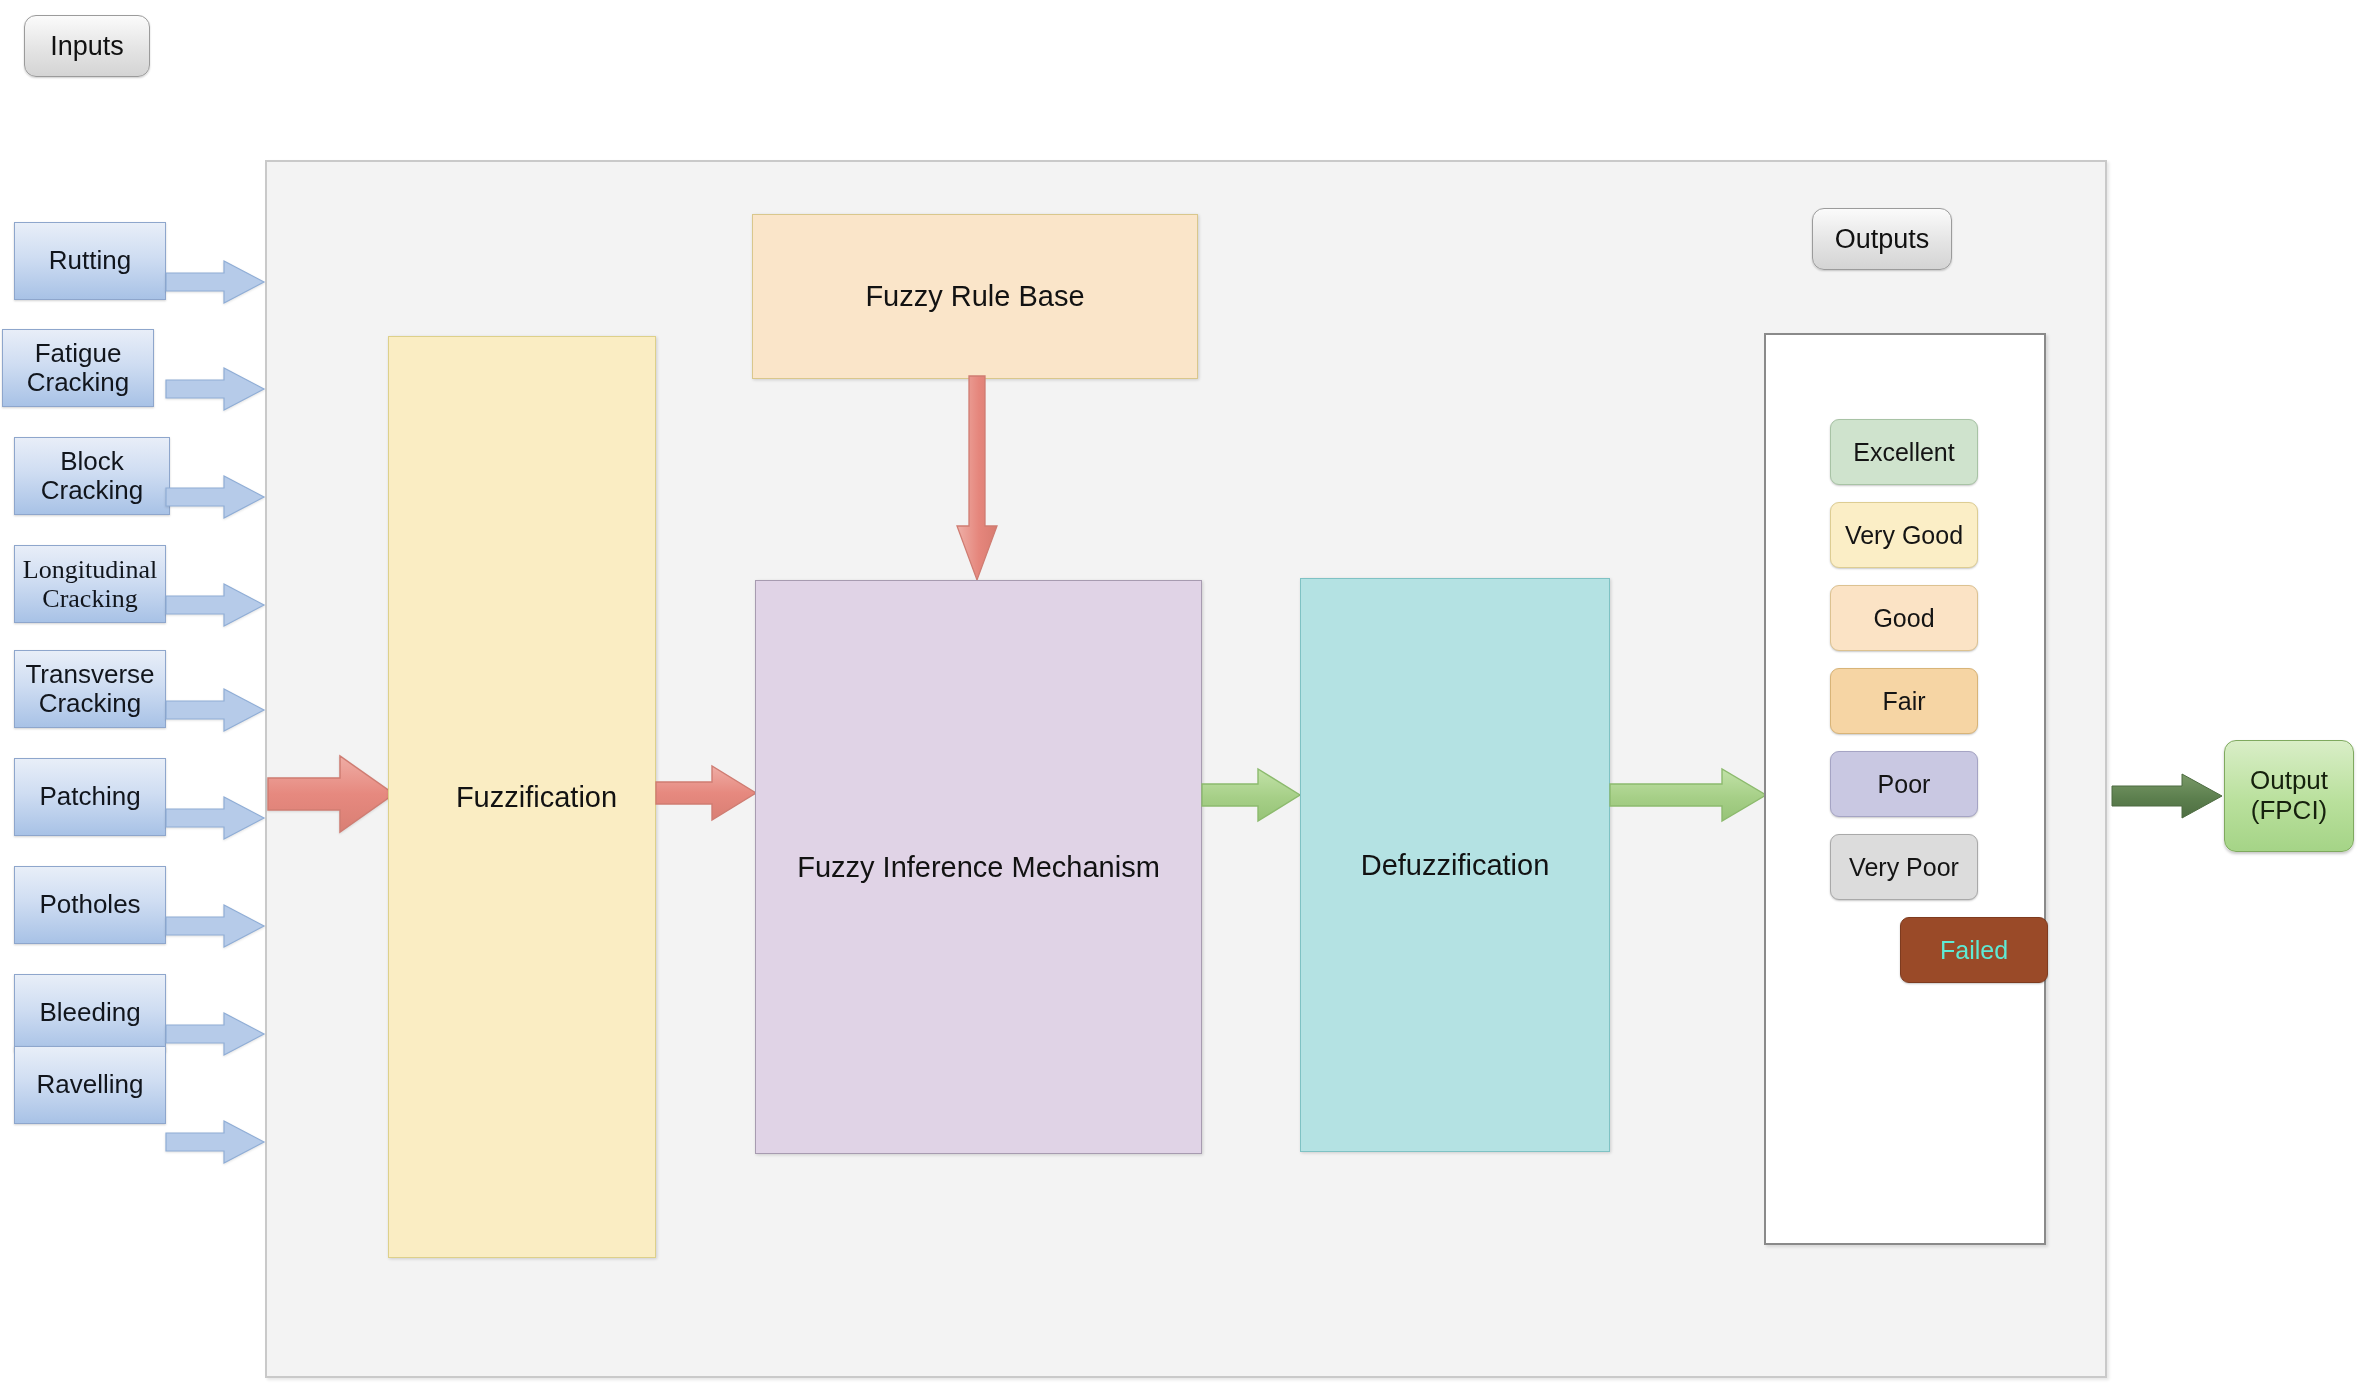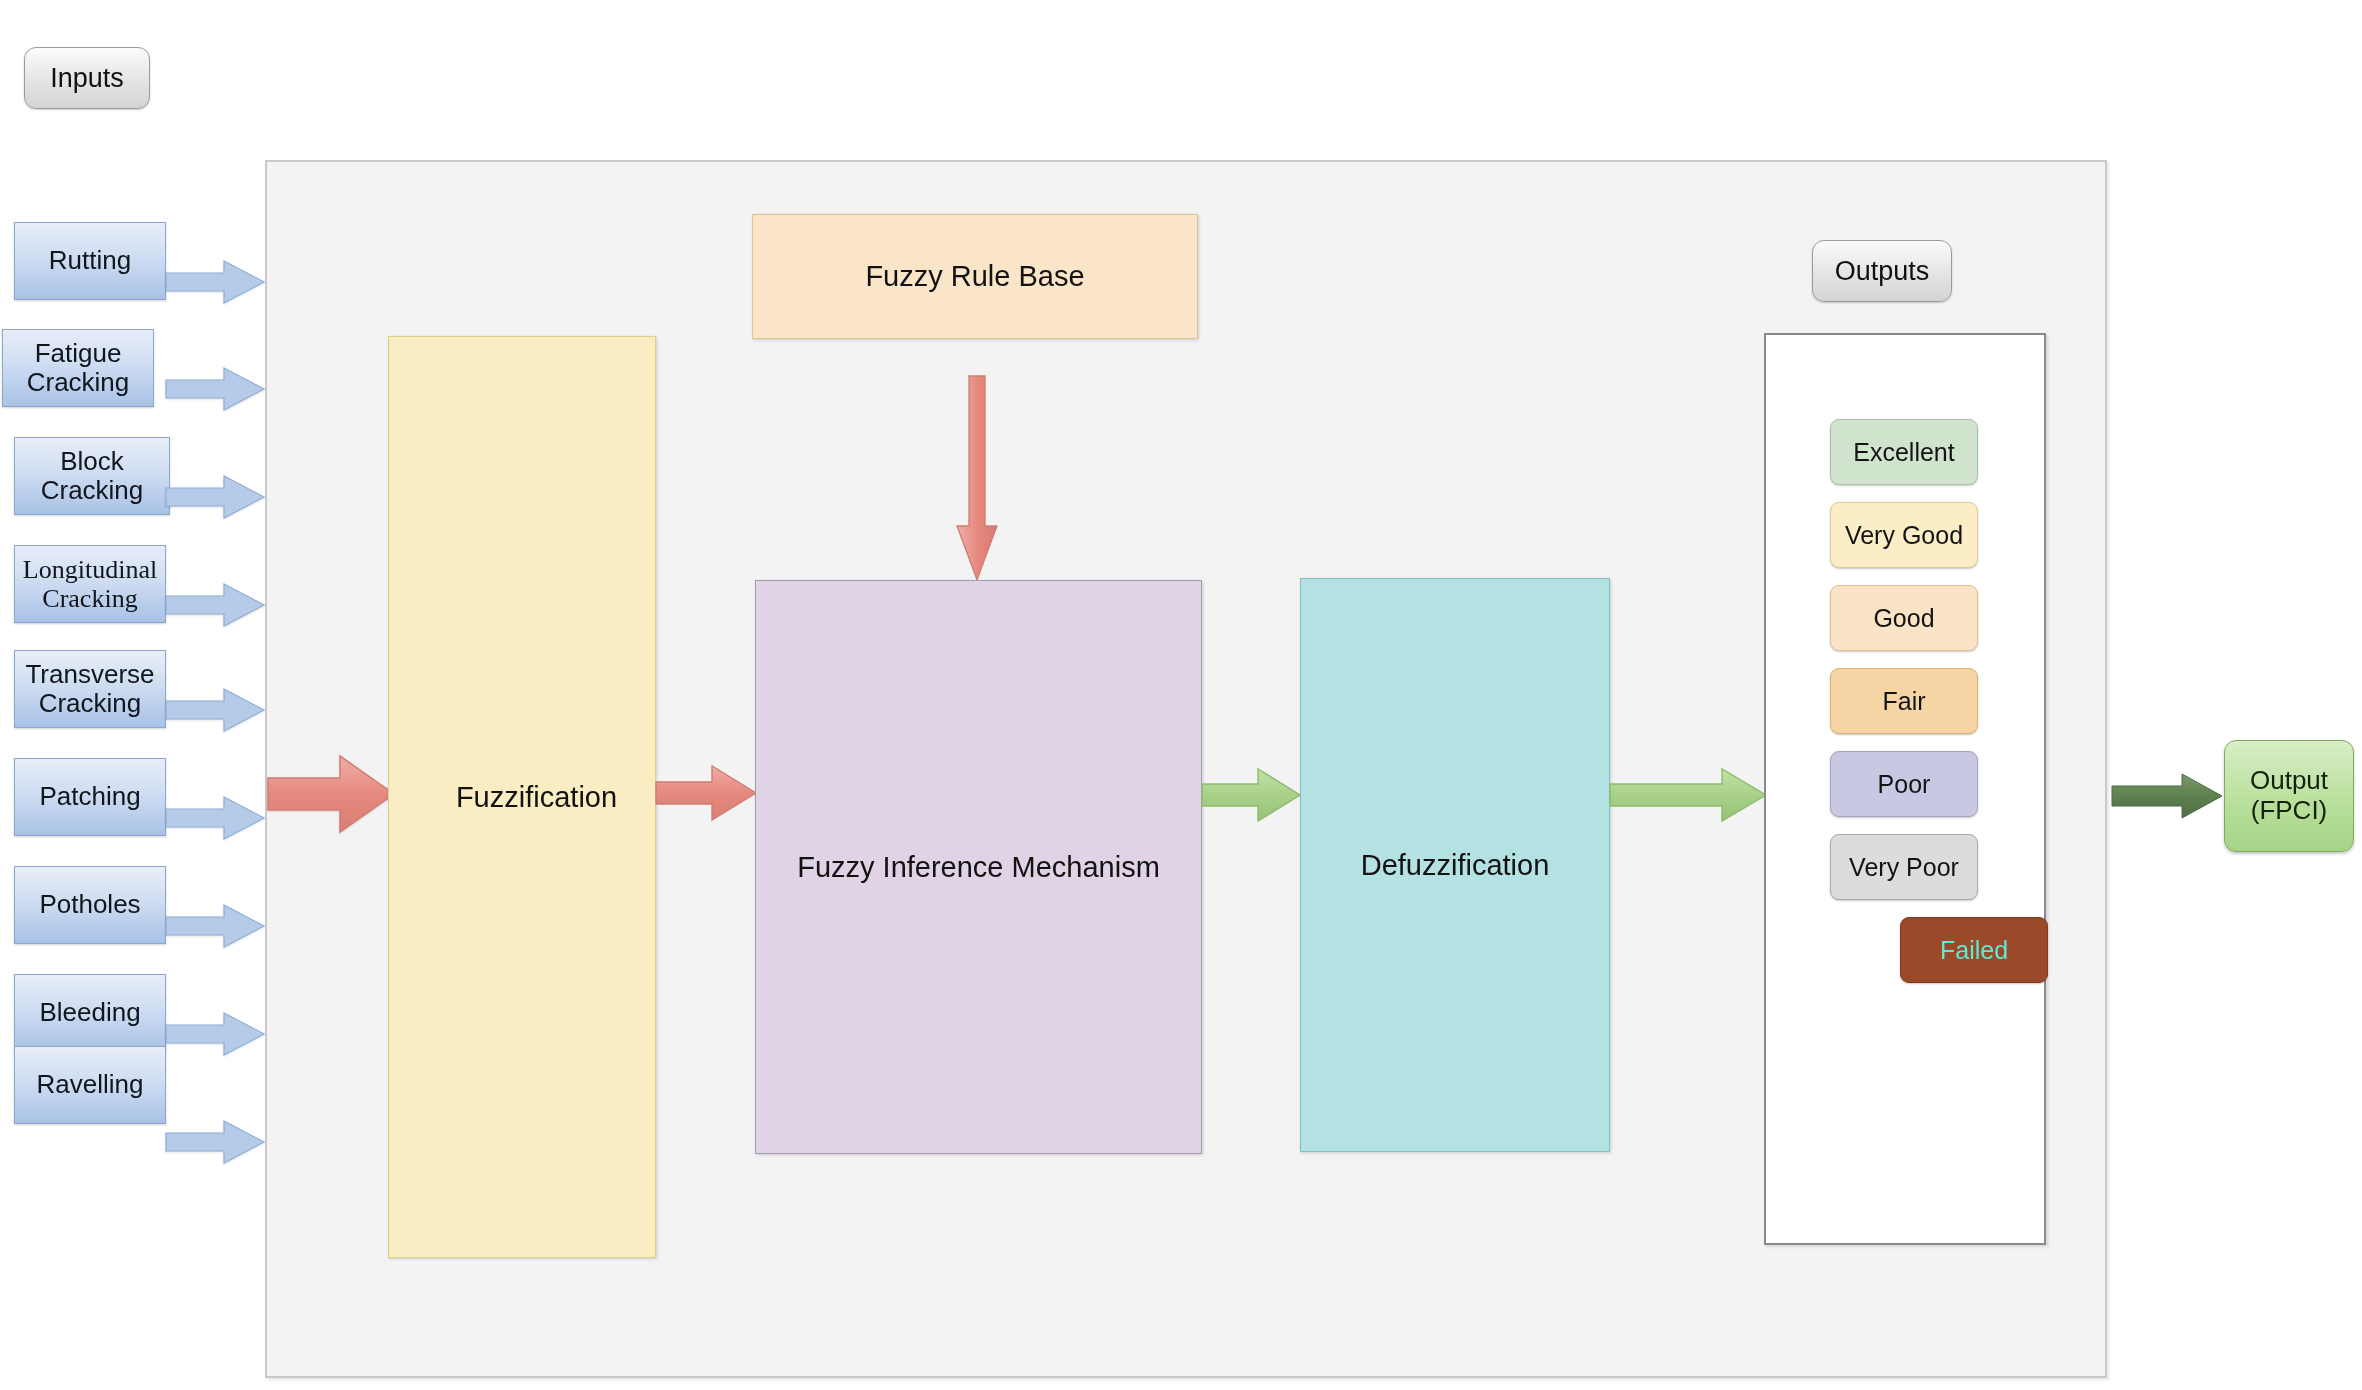--- a/index.html
+++ b/index.html
@@ -23,21 +23,20 @@
   .legend-pill {
     display: flex;
     align-items: center;
     justify-content: center;
     border-radius: 12px;
     border: 1px solid #9b9b9b;
     background: linear-gradient(to bottom, #fbfbfb 0%, #e4e4e4 55%, #d4d4d4 100%);
     color: #111111;
     font-size: 27px;
     box-shadow: 0 1px 2px rgba(0,0,0,0.20);
-    margin-top: 32px;
   }
 
   
   .process-frame {
     background: #f3f3f3;
     border: 2px solid #c9c9c9;
     box-shadow: 2px 2px 3px rgba(0,0,0,0.10);
   }
 
   
@@ -200,21 +199,21 @@
         <stop offset="100%" stop-color="#d97f74"></stop>
       </linearGradient>
     </defs>
     <path d="M0,26 L72,26 L72,4 L126,42 L72,80 L72,58 L0,58 Z" fill="url(#redGrad)" stroke="#cf7c72" stroke-width="1.5"></path>
   </svg>
 
   <div class="abs block block-fuzzification" style="left:388px; top:336px; width:268px; height:922px;">
     <span>Fuzzification</span>
   </div>
 
-  <div class="abs block block-rulebase" style="left:752px; top:214px; width:446px; height:125px;">
+  <div class="abs block block-rulebase" style="left:752px; top:214px; width:446px; height:165px;">
     <span>Fuzzy Rule Base</span>
   </div>
 
   <svg class="abs" style="left:955px; top:376px;" width="44" height="206" viewBox="0 0 44 206">
     <defs>
       <linearGradient id="redGradV" x1="0" y1="0" x2="1" y2="0">
         <stop offset="0%" stop-color="#efb0a8"></stop>
         <stop offset="55%" stop-color="#e5867c"></stop>
         <stop offset="100%" stop-color="#d87b70"></stop>
       </linearGradient>

